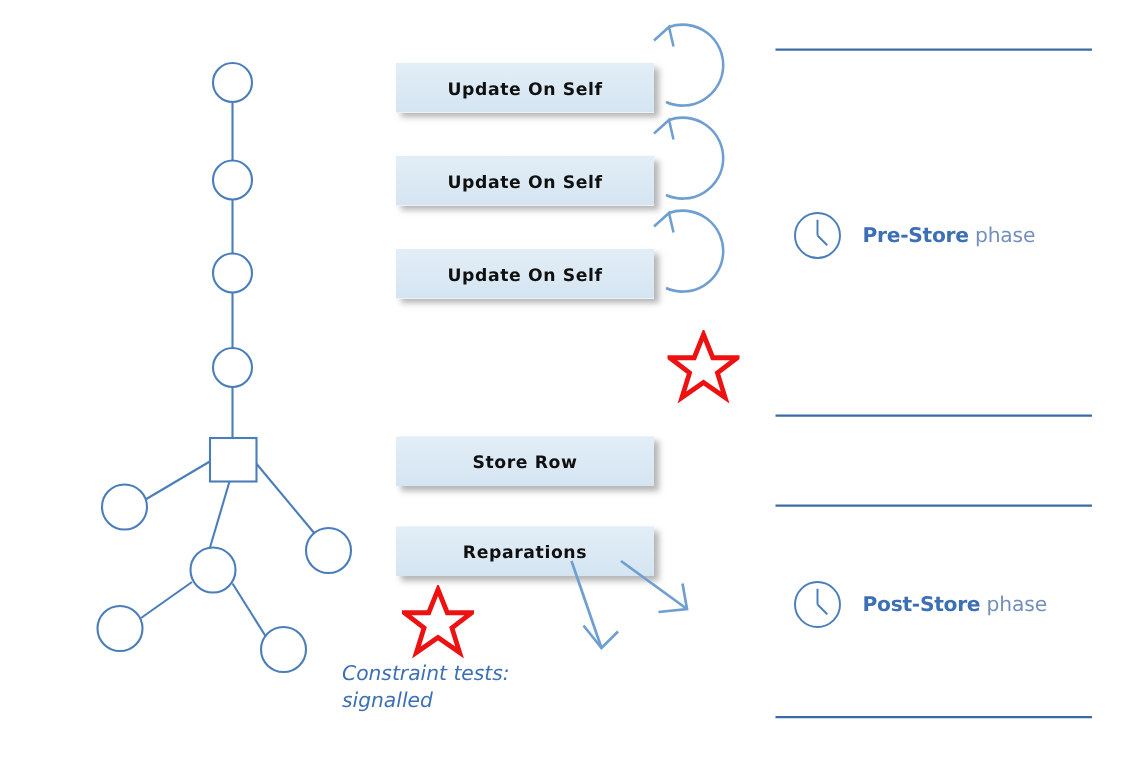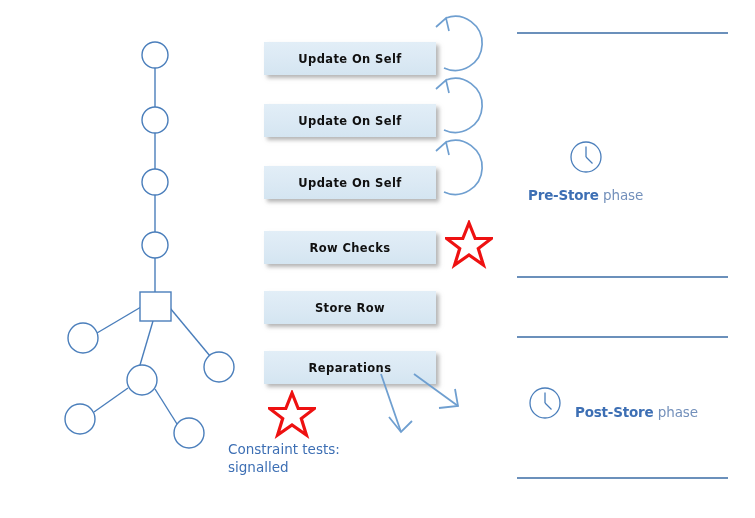--- a/index.html
+++ b/index.html
@@ -82,21 +82,21 @@
     position: absolute;
     left: 228px;
     top: 440px;
     width: 132px;
     text-align: center;
     color: #3d6fb4;
     font-size: 13.5px;
     line-height: 18px;
     font-family: "DejaVu Sans", sans-serif;
   }
-  .caption .cap-line { display: block; }
+  .caption .cap-line { display: block; font-style: italic; }
   .caption .cap-line-1 { text-align: left; }
   .caption .cap-line-2 { text-align: left; }
 
   .star {
     position: absolute;
   }
 </style>
 </head>
 <body>
 
@@ -133,23 +133,20 @@
   </svg>
 
   <div class="proc-box" style="left:264px; top:42px;">
     <span class="proc-label">Update  On Self</span>
   </div>
   <div class="proc-box" style="left:264px; top:104px;">
     <span class="proc-label">Update  On Self</span>
   </div>
   <div class="proc-box" style="left:264px; top:166px;">
     <span class="proc-label">Update  On Self</span>
-  </div>
-  <div class="proc-box" style="left:264px; top:231px;">
-    <span class="proc-label">Row  Checks</span>
   </div>
   <div class="proc-box" style="left:264px; top:291px;">
     <span class="proc-label">Store Row</span>
   </div>
   <div class="proc-box" style="left:264px; top:351px;">
     <span class="proc-label">Reparations</span>
   </div>
 
   <svg class="layer" viewBox="0 0 755 518">
     <g fill="none" stroke="#6f9fd0" stroke-width="1.7">
@@ -194,33 +191,33 @@
 
   <svg class="layer" viewBox="0 0 755 518">
     <g stroke="#3a6ba5" stroke-width="1.5">
       <line x1="517" y1="33" x2="728" y2="33"></line>
       <line x1="517" y1="277" x2="728" y2="277"></line>
       <line x1="517" y1="337" x2="728" y2="337"></line>
       <line x1="517" y1="478" x2="728" y2="478"></line>
     </g>
   </svg>
 
-  <div class="phase-row" style="top:140px;flex-direction:column;">
+  <div class="phase-row" style="top:140px;">
     <svg class="clock-icon" viewBox="0 0 34 34">
       <circle cx="17" cy="17" r="15" fill="none" stroke="#4a7ebb" stroke-width="1.3"></circle>
       <line x1="17" y1="17" x2="17" y2="6.5" stroke="#4a7ebb" stroke-width="1.3"></line>
       <line x1="17" y1="17" x2="23.5" y2="23.5" stroke="#4a7ebb" stroke-width="1.3"></line>
     </svg>
     <div class="phase-text">
       <span class="phase-name">Pre-Store</span><span class="phase-word"> phase</span>
     </div>
   </div>
 
 
-  <div class="phase-row" style="top:386px;align-items:flex-end;">
+  <div class="phase-row" style="top:386px;">
     <svg class="clock-icon" viewBox="0 0 34 34">
       <circle cx="17" cy="17" r="15" fill="none" stroke="#4a7ebb" stroke-width="1.3"></circle>
       <line x1="17" y1="17" x2="17" y2="6.5" stroke="#4a7ebb" stroke-width="1.3"></line>
       <line x1="17" y1="17" x2="23.5" y2="23.5" stroke="#4a7ebb" stroke-width="1.3"></line>
     </svg>
     <div class="phase-text">
       <span class="phase-name">Post-Store</span><span class="phase-word"> phase</span>
     </div>
   </div>
 

